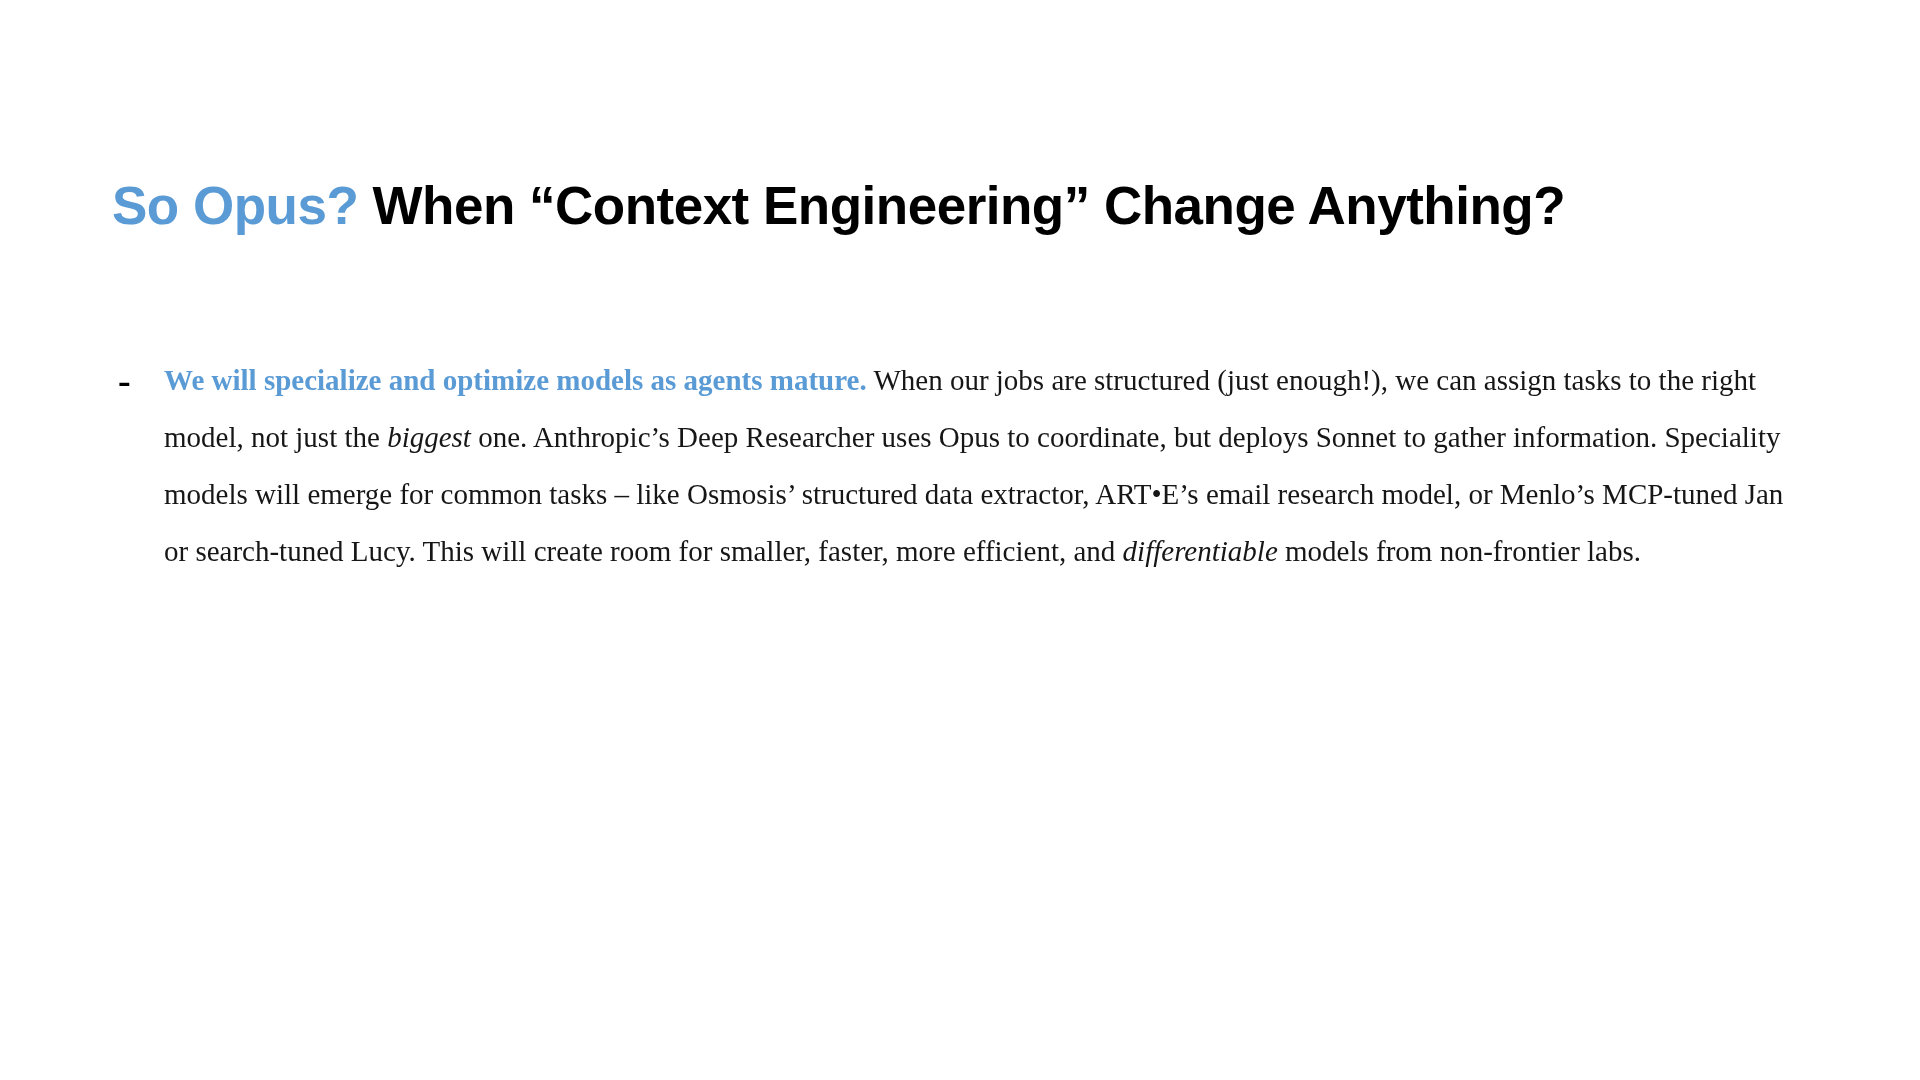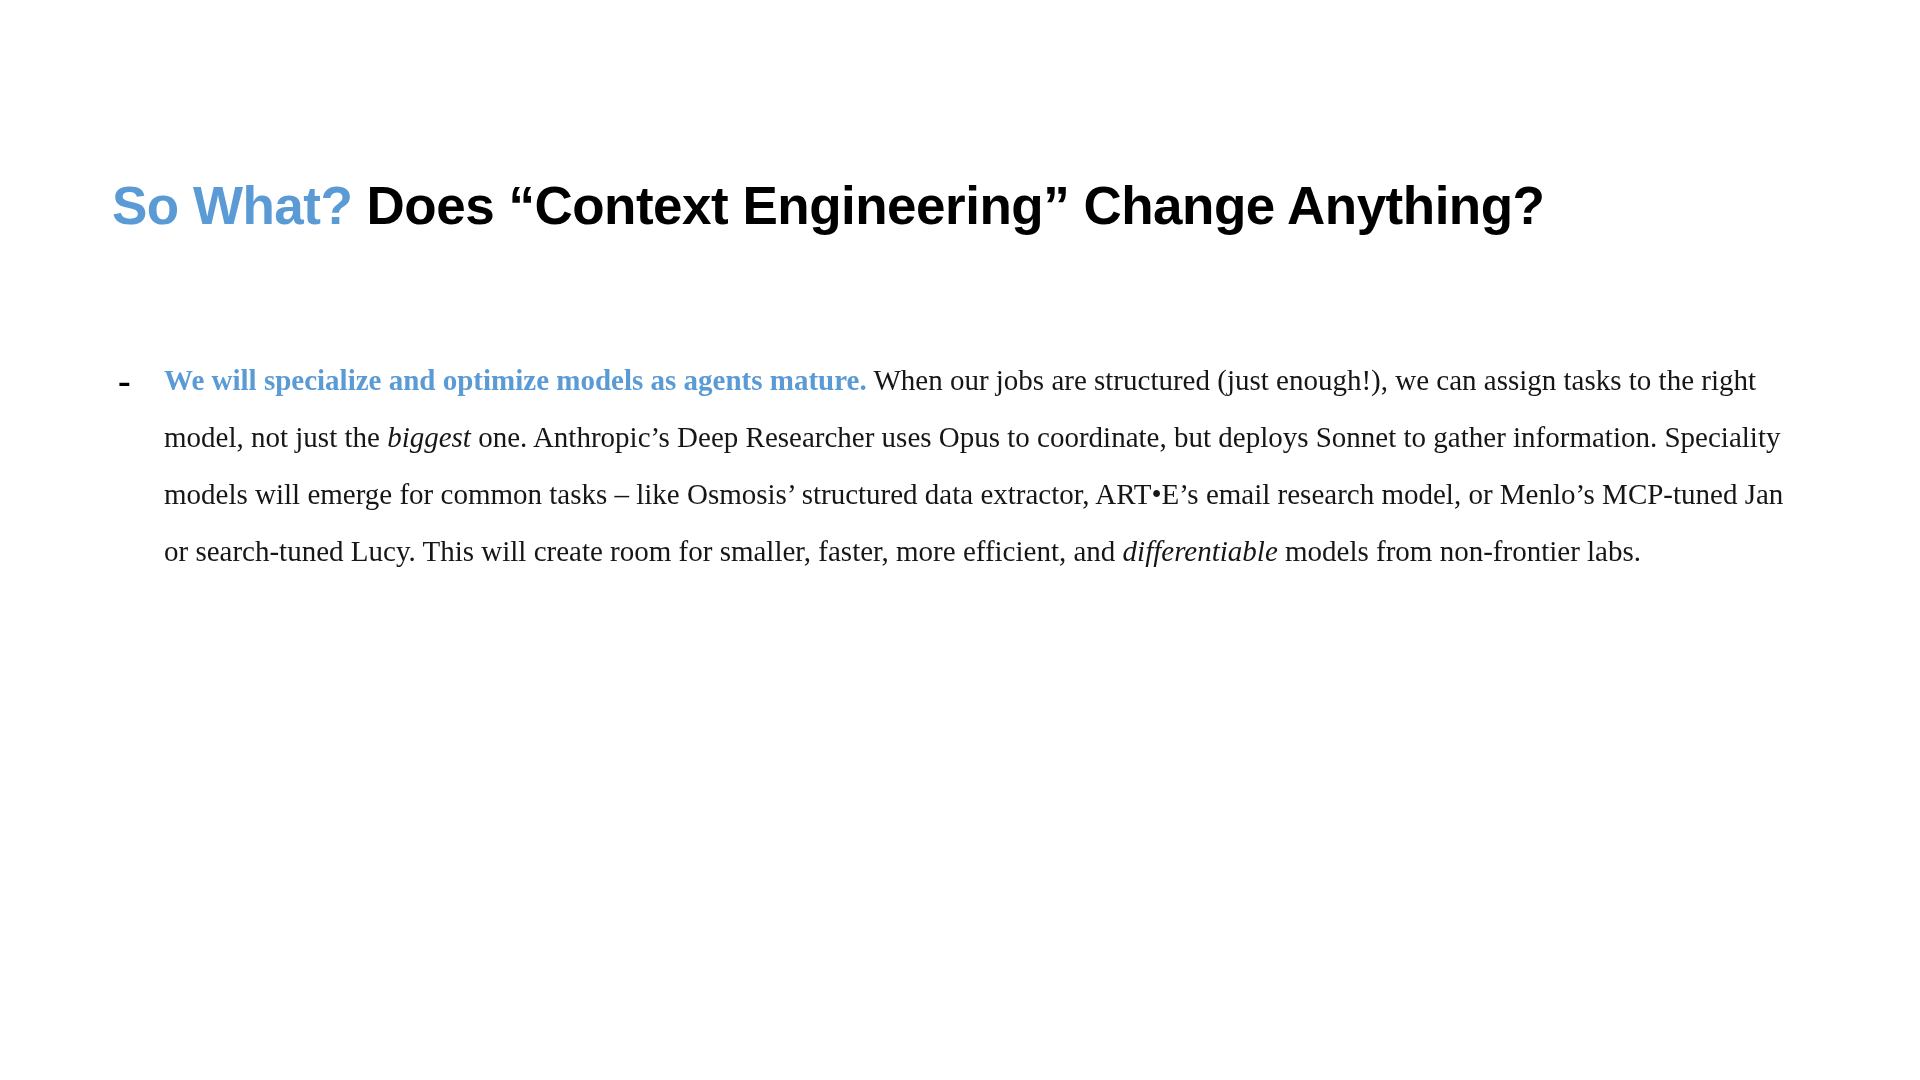--- a/index.html
+++ b/index.html
@@ -89,21 +89,21 @@
   .ital {
     font-style: italic;
   }
 </style>
 </head>
 <body>
 
 <div class="slide">
 
   <h1 class="slide-title">
-    <span class="title-accent">So What?</span><span class="title-rest"> Does “Context Engineering” Change Anything?</span>
+    <span class="title-accent">So Opus?</span><span class="title-rest"> When “Context Engineering” Change Anything?</span>
   </h1>
 
   <div class="body-block">
 
     <div class="bullet-row">
       <div class="bullet-marker">-</div>
       <div class="bullet-text">
         <span class="lead">We will specialize and optimize models as agents mature.</span><span> When our jobs are structured (just enough!), we can assign tasks to the right model, not just the </span><span class="ital">biggest</span><span> one. Anthropic’s Deep Researcher uses Opus to coordinate, but deploys Sonnet to gather information. Speciality models will emerge for common tasks – like Osmosis’ structured data extractor, ART•E’s email research model, or Menlo’s MCP-tuned Jan or search-tuned Lucy. This will create room for smaller, faster, more efficient, and </span><span class="ital">differentiable</span><span> models from non-frontier labs.</span>
       </div>
     </div>

